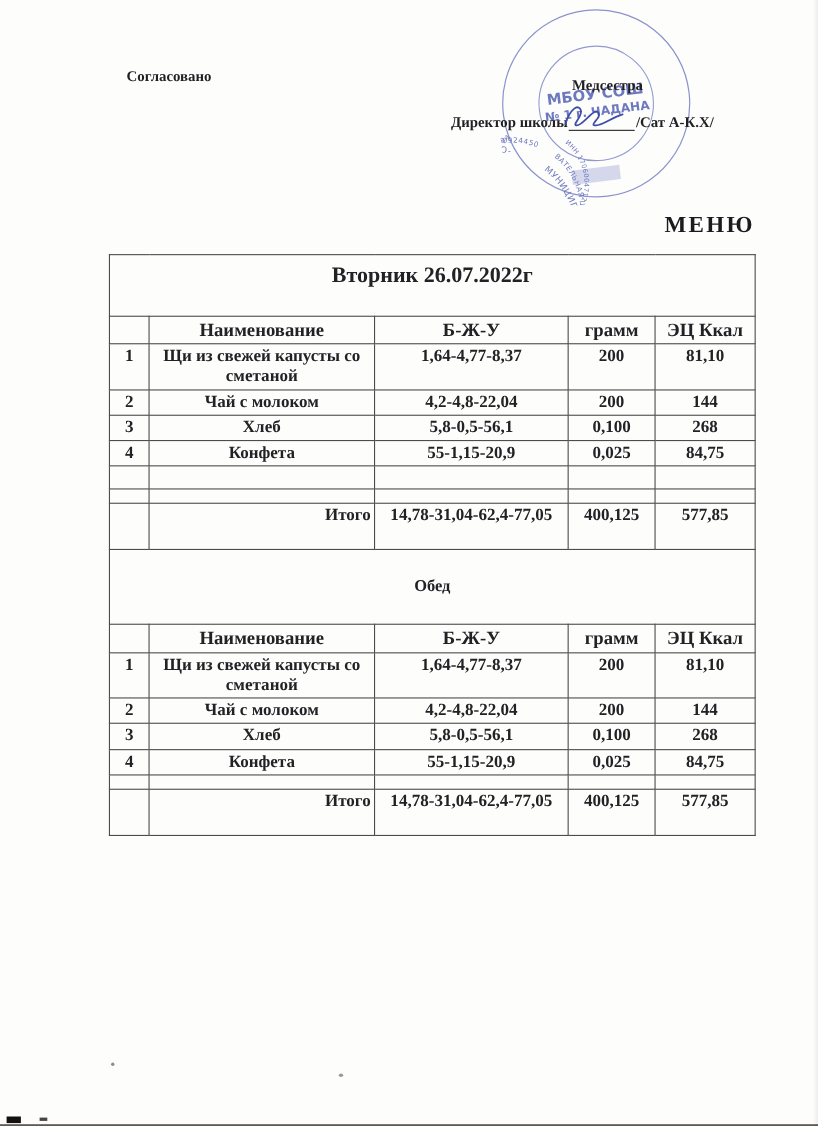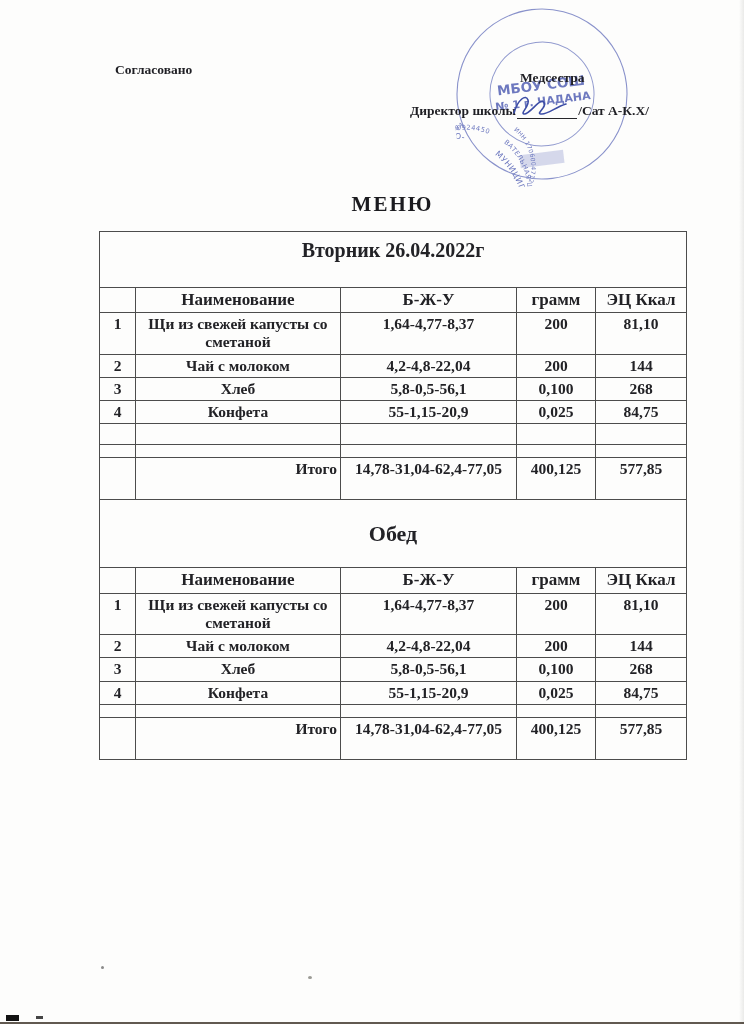--- a/index.html
+++ b/index.html
@@ -23,30 +23,30 @@
   .signature-svg { position:absolute; z-index:4; }
   .nurse-sig { left:74px; top:-22px; }
   .director-sig { left:98px; top:-14px; }
   .sig-row-wrap { position:relative; display:inline-block; }
   
   .stamp { position:absolute; left:452px; top:4px; width:180px; height:180px;
     z-index:2; opacity:.8; transform:rotate(-7deg); }
   .stamp text { font-family:"DejaVu Sans", sans-serif; }
   
   .menu-title { position:absolute; left:99px; top:192px; width:587px; z-index:1;
-    text-align:center; font-weight:700; font-size:21px; letter-spacing:2px; color:#1b1b1f; }
+    text-align:right; font-weight:700; font-size:21px; letter-spacing:2px; color:#1b1b1f; }
   
   .menu-table { position:absolute; left:99px; top:231px; z-index:1;
     border-collapse:collapse; table-layout:fixed; width:587px;
     font-family:"Liberation Serif", serif; font-weight:700;
     font-size:15.5px; line-height:1.18; color:#222226; }
   .menu-table td { border:1.6px solid #4c4c4c; text-align:center;
     vertical-align:top; padding:2px 3px; }
   tr.sec-title1 td { height:56px; font-size:20px; padding-top:7px; }
-  tr.sec-title2 td { height:68px; font-size:22px; vertical-align:middle; }
+  tr.sec-title2 td { height:68px; font-size:15px; vertical-align:middle; }
   tr.col-head td { height:17px; font-size:17px; }
   tr.two-line td { height:38px; }
   tr.single td { height:16px; }
   tr.empty-a td { height:21px; }
   tr.empty-b td { height:13px; }
   tr.total-row td { height:42px; }
   td.total-label { text-align:right; padding-left:9px; }
   
   .scan-bottom-line { position:absolute; left:0; right:0; bottom:0; height:2px;
     background:#3a3024; opacity:.8; }
@@ -110,21 +110,21 @@
     <colgroup>
         <col style="width:36px">
         <col style="width:205px">
         <col style="width:176px">
         <col style="width:79px">
         <col style="width:91px">
       </colgroup>
 
     <tbody>
         <tr class="sec-title1">
-      <td colspan="5">Вторник 26.04.2022г</td>
+      <td colspan="5">Вторник 26.07.2022г</td>
     </tr>
     <tr class="col-head">
       <td></td>
       <td>Наименование</td>
       <td>Б-Ж-У</td>
       <td>грамм</td>
       <td>ЭЦ Ккал</td>
     </tr>
     <tr class="two-line">
       <td>1</td>

